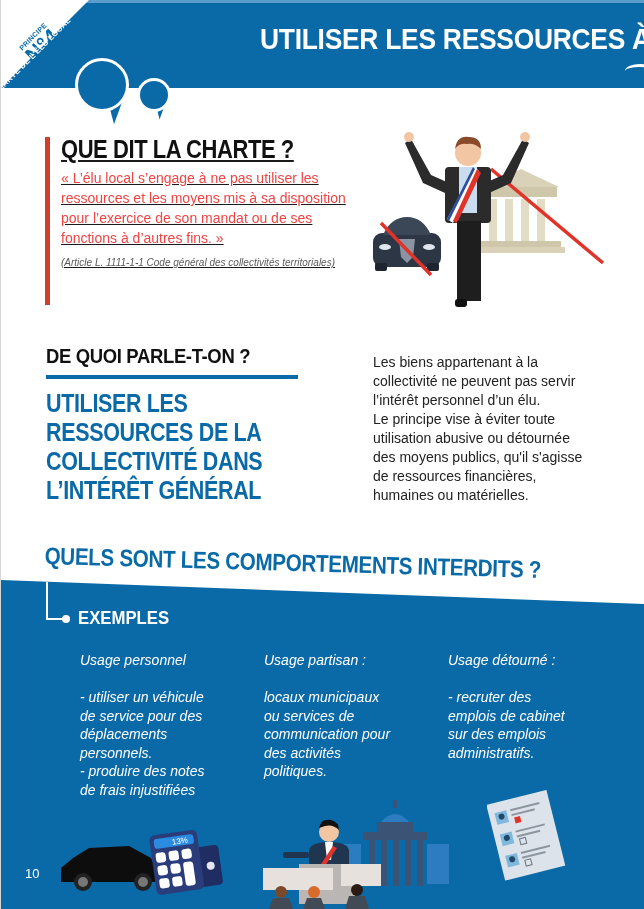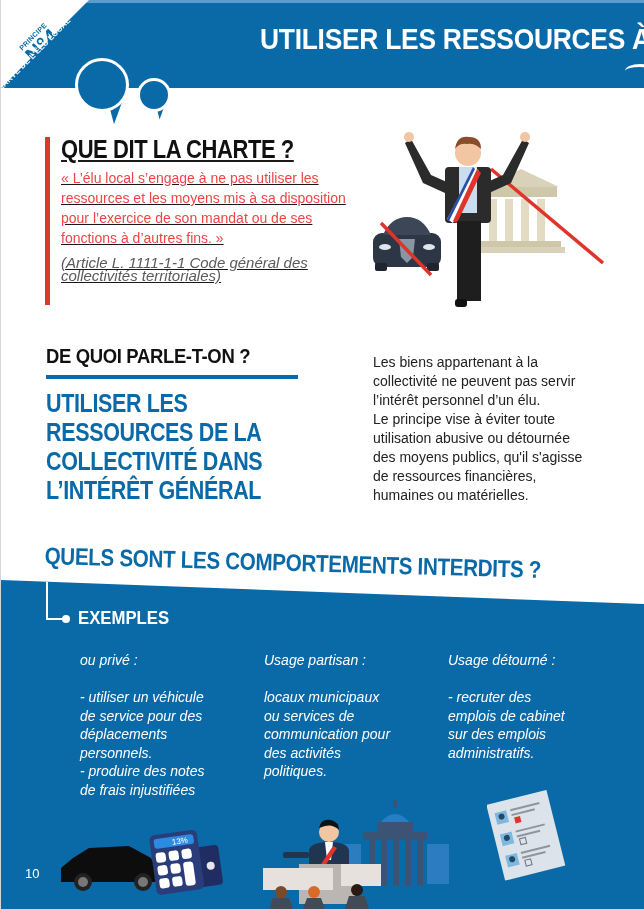--- a/index.html
+++ b/index.html
@@ -27,21 +27,21 @@
   .quote-mark.big { left: 74px; top: 58px; width: 54px; height: 54px; }
   .quote-mark.small { left: 136px; top: 78px; width: 34px; height: 34px; }
   .quote-tail { position: absolute; width: 0; height: 0; }
   .quote-tail.big { left: 100px; top: 96px; border-left: 18px solid transparent; border-top: 26px solid #0a6aa8; transform: rotate(20deg); }
   .quote-tail.small { left: 150px; top: 100px; border-left: 12px solid transparent; border-top: 18px solid #0a6aa8; transform: rotate(20deg); }
 
   
   .charte-block { position: absolute; left: 44px; top: 137px; width: 310px; height: 168px; border-left: 5px solid #d43c2c; padding-left: 11px; text-decoration: underline; }
   .charte-title { font-family: "Liberation Sans", sans-serif; font-weight: 700; font-size: 25px; color: #111111; letter-spacing: -0.5px; transform: scaleX(0.88); transform-origin: left top; white-space: nowrap; margin-top: -2px; }
   .charte-quote { margin-top: 4px; font-size: 14px; line-height: 20px; color: #ef4444; }
-  .charte-ref { margin-top: 8px; font-size: 15px; line-height: 13px; font-style: italic; color: #5a5a5a; }
+  .charte-ref { margin-top: 8px; font-size: 10px; line-height: 13px; font-style: italic; color: #5a5a5a; }
 
   
   .illus-elu { position: absolute; left: 370px; top: 125px; width: 240px; height: 185px; }
 
   
   .dequoi-title { position: absolute; left: 45px; top: 344px; white-space: nowrap; font-weight: 700; font-size: 21px; color: #111111; letter-spacing: -0.4px; transform: scaleX(0.88); transform-origin: left top; }
   .dequoi-underline { position: absolute; left: 45px; top: 375px; width: 252px; height: 4px; background: #0a6aa8; }
   .dequoi-sub { position: absolute; left: 45px; top: 389px; width: 330px; font-weight: 700; font-size: 25px; line-height: 29px; color: #0a6aa8; letter-spacing: -0.4px; transform: scaleX(0.86); transform-origin: left top; }
   .dequoi-body { position: absolute; left: 372px; top: 353px; width: 250px; font-size: 14px; line-height: 19px; color: #222222; }
 
@@ -156,21 +156,21 @@
   <div class="bottom-band"></div>
 
   <div class="quels-title">QUELS SONT LES COMPORTEMENTS INTERDITS ?</div>
 
   <div class="exemples-line-v"></div>
   <div class="exemples-line-h"></div>
   <div class="exemples-dot"></div>
   <div class="exemples-label">EXEMPLES</div>
 
   <div class="example-col col1">
-    <span class="ex-head">ou privé :</span>
+    <span class="ex-head">Usage personnel</span>
     <span class="ex-gap"></span>
     <span class="ex-line">- utiliser un véhicule</span>
     <span class="ex-line">de service pour des</span>
     <span class="ex-line">déplacements</span>
     <span class="ex-line">personnels.</span>
     <span class="ex-line">- produire des notes</span>
     <span class="ex-line">de frais injustifiées</span>
   </div>
 
   <div class="example-col col2">

